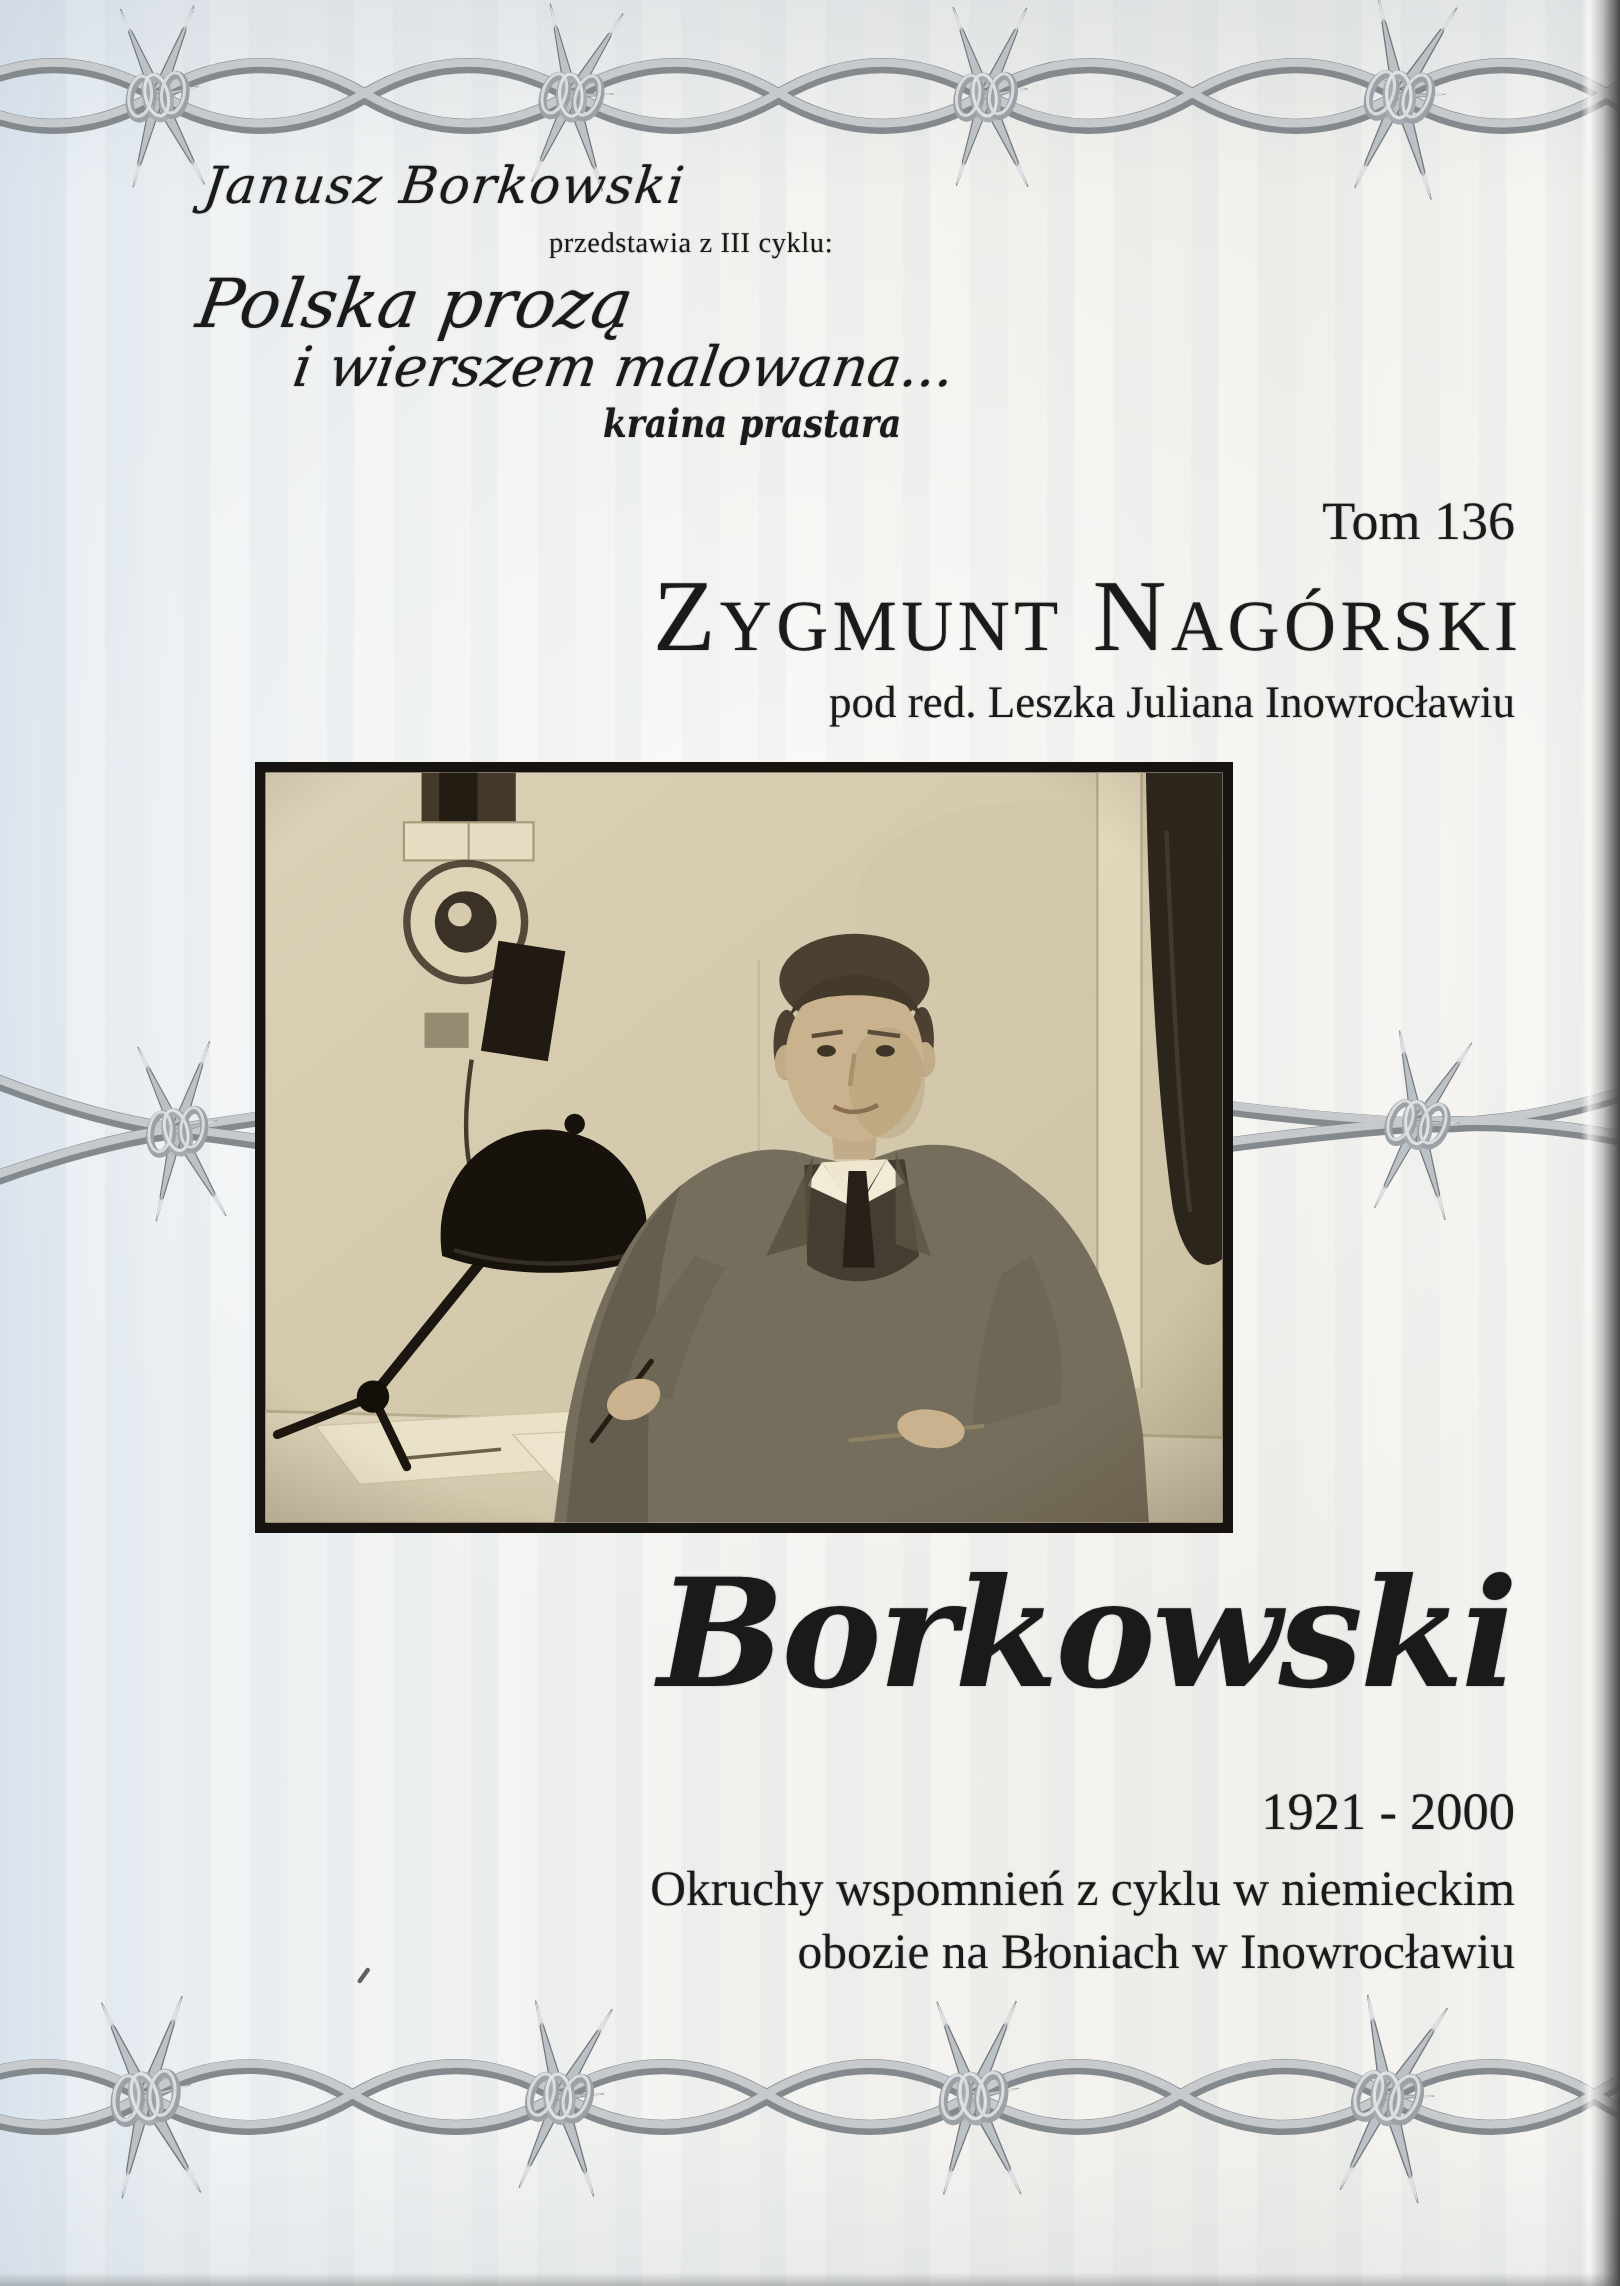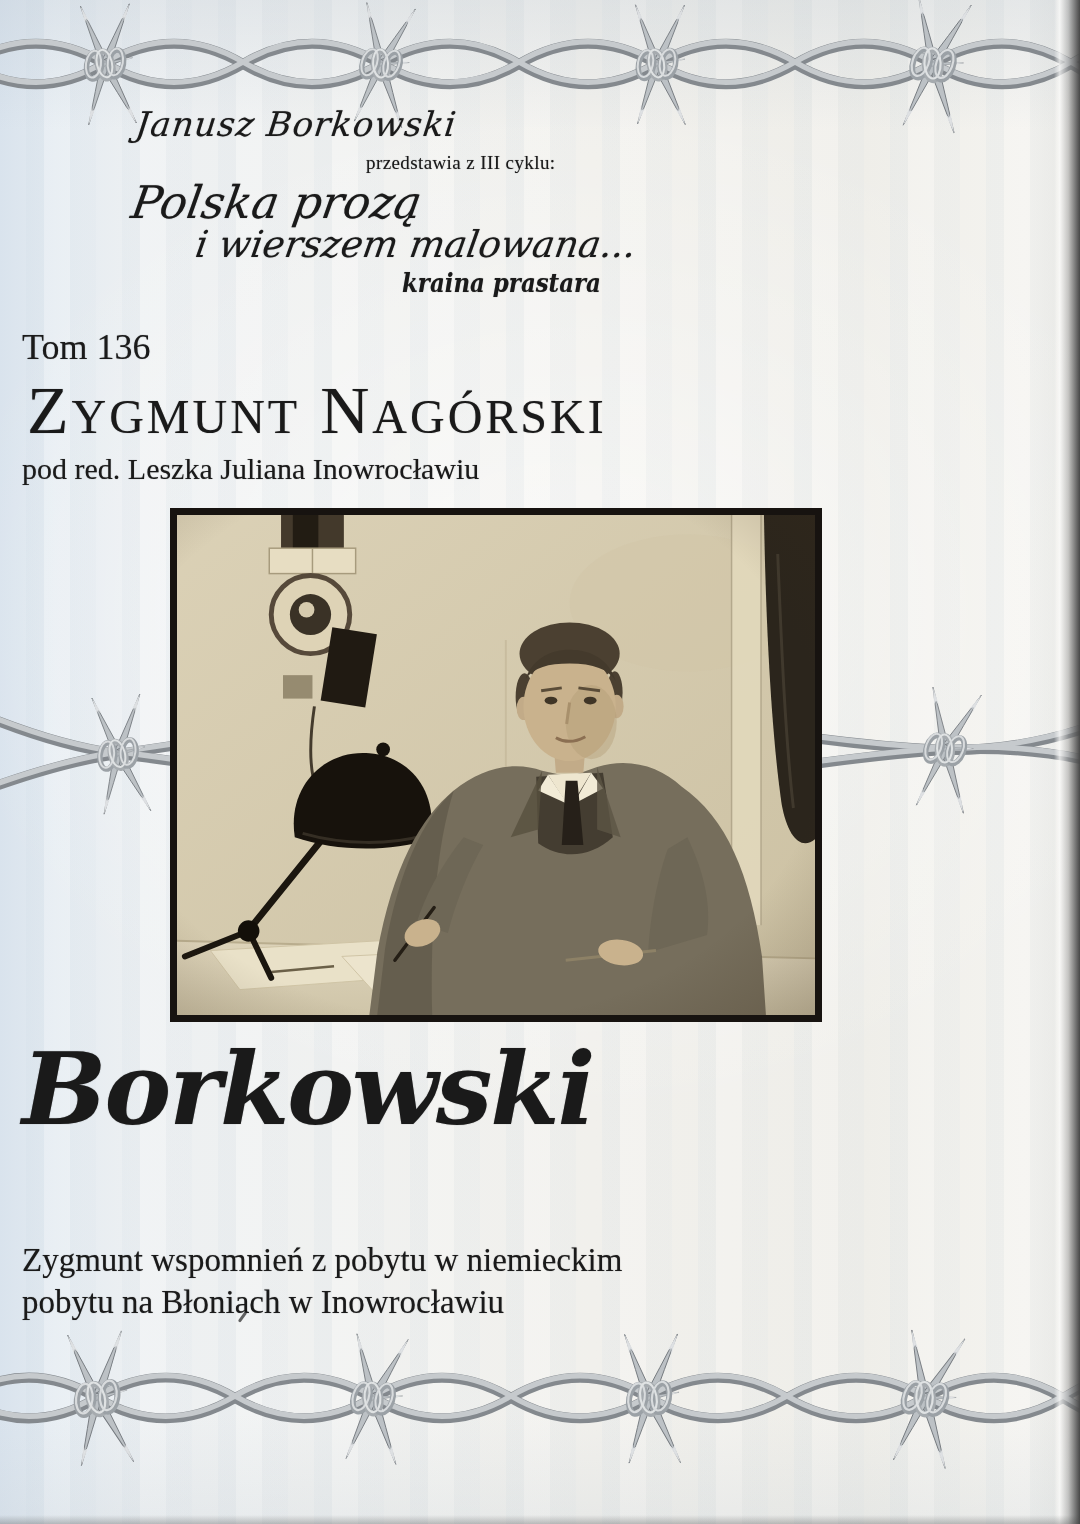--- a/index.html
+++ b/index.html
@@ -12,21 +12,21 @@
   }
   .texture{
     position:absolute;inset:0;pointer-events:none;
     background:
       linear-gradient(180deg, rgba(186,197,208,.28) 0, rgba(186,197,208,0) 130px),
       linear-gradient(0deg, rgba(196,205,212,.22) 0, rgba(196,205,212,0) 110px),
       repeating-linear-gradient(90deg, rgba(255,255,255,0) 0 26px, rgba(199,213,224,.13) 26px 44px,
         rgba(255,255,255,.20) 44px 70px, rgba(205,217,227,.10) 70px 96px);
   }
   .abs{position:absolute;}
-  .ctr{left:0;width:1010px;text-align:left;padding-left:22px;}
+  .ctr{left:0;width:1010px;text-align:right;}
   .script{font-family:"DejaVu Serif",serif;font-style:italic;}
   .soft{text-shadow:0 0 1px rgba(20,20,20,.45);}
 
   .author{left:136px;top:104px;font-size:34px;letter-spacing:1px;transform:skewX(-7deg);}
   .series-intro{left:366px;top:152px;font-weight:400;font-size:19px;letter-spacing:.4px;}
   .series-l1{left:132px;top:176px;font-size:45px;transform:skewX(-9deg);}
   .series-l2{left:196px;top:223px;font-size:37px;transform:skewX(-9deg);}
   .series-sub{left:402px;top:268px;font-family:"DejaVu Serif",serif;font-style:italic;font-weight:700;
     font-size:26px;transform:scaleX(.88);transform-origin:left center;}
   .volume{top:326px;font-size:36px;}
@@ -221,21 +221,22 @@
         <line x1="396" y1="456" x2="488" y2="446" stroke="#8d8166" stroke-width="3"></line>
         <line x1="222" y1="456" x2="262" y2="402" stroke="#241e15" stroke-width="3.5" stroke-linecap="round"></line>
         <ellipse cx="250" cy="428" rx="19" ry="13" fill="#c9b28d" transform="rotate(-24 250 428)"></ellipse>
         <ellipse cx="452" cy="448" rx="23" ry="13" fill="#c9b28d" transform="rotate(8 452 448)"></ellipse>
       </g>
       <rect x="0" y="0" width="650" height="512" fill="url(#vigG)"></rect>
     </svg>
   </figure>
 
   <div class="abs ctr soft genre">Borkowski</div>
+  <div class="abs ctr soft years">1921 - 2000</div>
   <div class="abs ctr soft subtitle">
-    <div>Zygmunt wspomnień z pobytu w niemieckim</div>
-    <div>pobytu na Błoniach w Inowrocławiu</div>
+    <div>Okruchy wspomnień z cyklu w niemieckim</div>
+    <div>obozie na Błoniach w Inowrocławiu</div>
   </div>
   <div class="abs stray-mark"></div>
 
   <div class="abs edge-shadow-right"></div>
   <div class="abs edge-shadow-bottom"></div>
 </div>
 
 </body></html>

